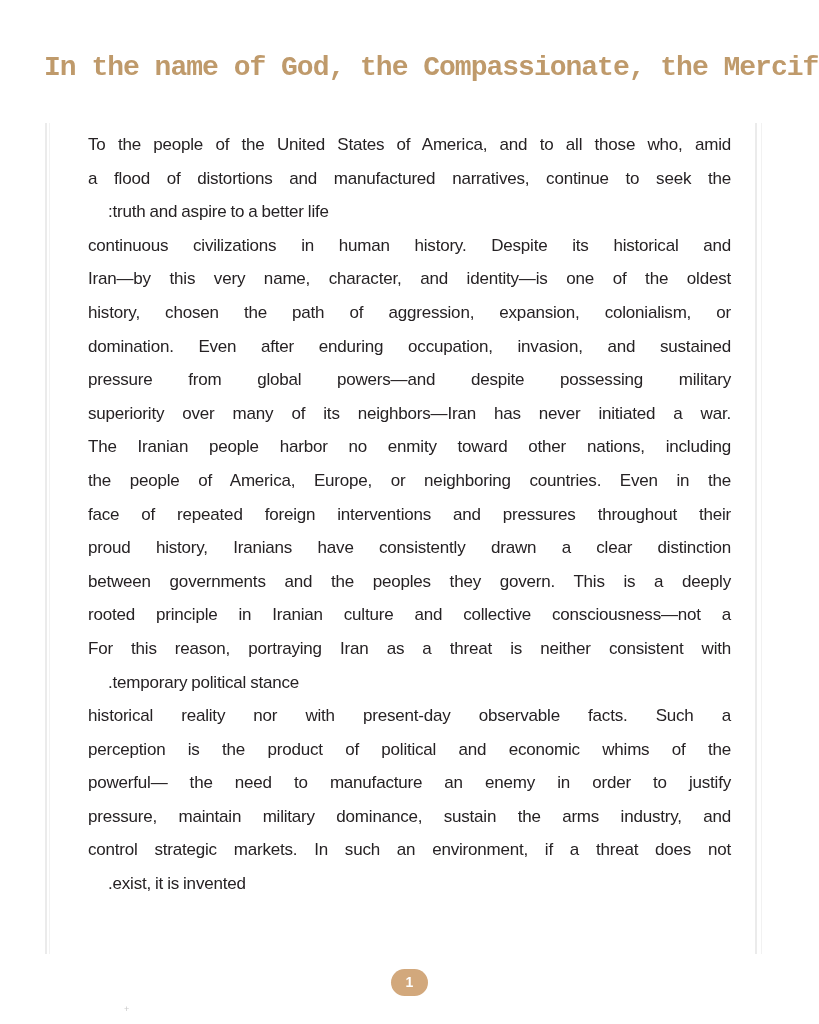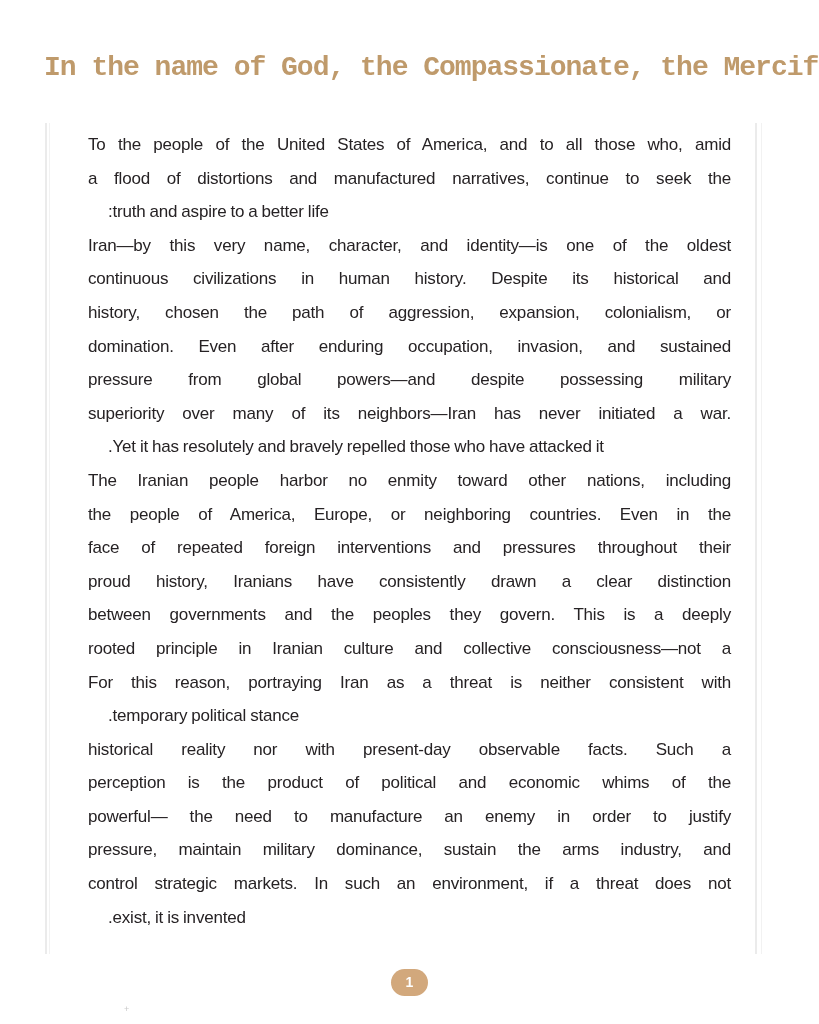--- a/index.html
+++ b/index.html
@@ -88,27 +88,26 @@
 
   <div class="edge-line l1"></div>
   <div class="edge-line l2"></div>
   <div class="edge-line r1"></div>
   <div class="edge-line r2"></div>
 
   <div class="body-text" id="body-text">
       <div class="text-line">To the people of the United States of America, and to all those who, amid</div>
       <div class="text-line">a flood of distortions and manufactured narratives, continue to seek the</div>
       <div class="text-line para-end">:truth and aspire to a better life</div>
+      <div class="text-line">continuous civilizations in human history. Despite its historical and</div>
       <div class="text-line">Iran—by this very name, character, and identity—is one of the oldest</div>
-      <div class="text-line">continuous civilizations in human history. Despite its historical and</div>
       <div class="text-line">history, chosen the path of aggression, expansion, colonialism, or</div>
       <div class="text-line">domination. Even after enduring occupation, invasion, and sustained</div>
       <div class="text-line">pressure from global powers—and despite possessing military</div>
       <div class="text-line">superiority over many of its neighbors—Iran has never initiated a war.</div>
-      <div class="text-line para-end">.Yet it has resolutely and bravely repelled those who have attacked it</div>
       <div class="text-line">The Iranian people harbor no enmity toward other nations, including</div>
       <div class="text-line">the people of America, Europe, or neighboring countries. Even in the</div>
       <div class="text-line">face of repeated foreign interventions and pressures throughout their</div>
       <div class="text-line">proud history, Iranians have consistently drawn a clear distinction</div>
       <div class="text-line">between governments and the peoples they govern. This is a deeply</div>
       <div class="text-line">rooted principle in Iranian culture and collective consciousness—not a</div>
       <div class="text-line">For this reason, portraying Iran as a threat is neither consistent with</div>
       <div class="text-line para-end">.temporary political stance</div>
       <div class="text-line">historical reality nor with present-day observable facts. Such a</div>
       <div class="text-line">perception is the product of political and economic whims of the</div>

